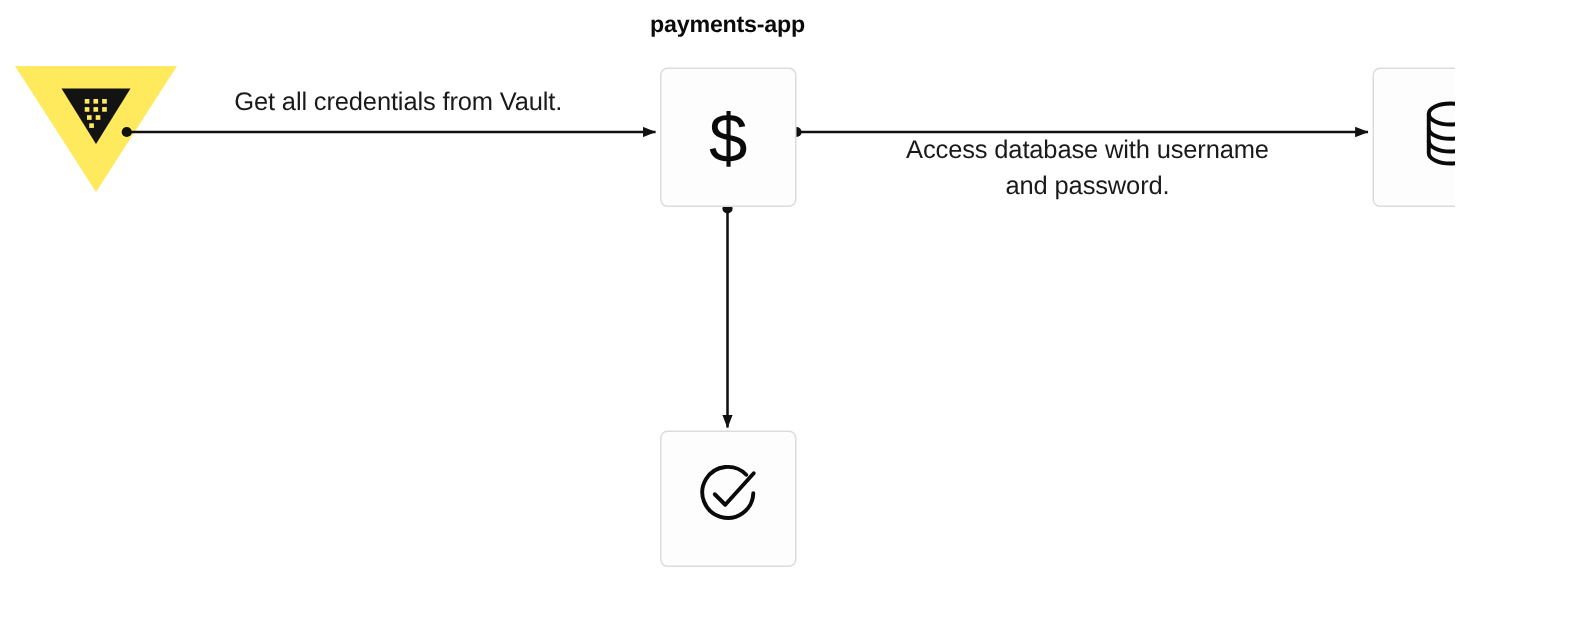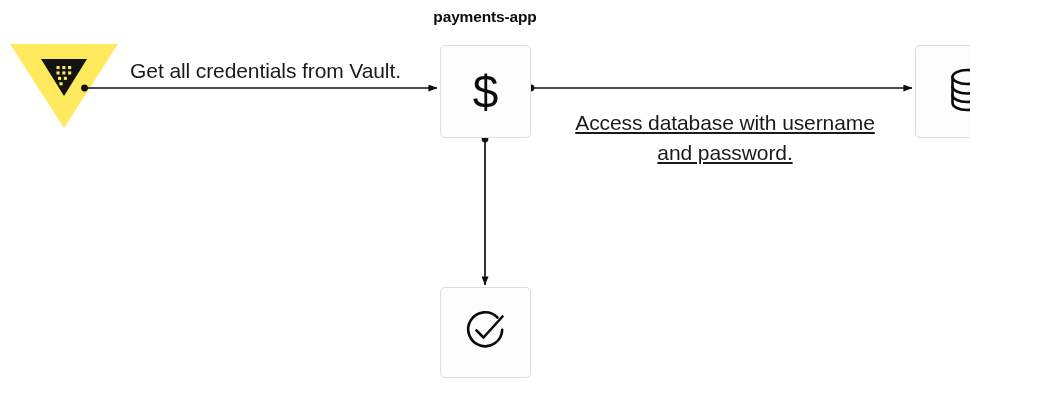--- a/index.html
+++ b/index.html
@@ -40,21 +40,21 @@
     position: absolute;
     font-size: 15.5px;
     font-weight: bold;
     color: #0b0b0b;
     letter-spacing: -0.15px;
     white-space: nowrap;
     text-align: center;
   }
   .edge-label {
     position: absolute;
-    font-size: 21px;
+    font-size: 17px;
     font-weight: normal;
     color: #1a1a1a;
     letter-spacing: -0.1px;
     text-align: center;
     line-height: 1.42;
     white-space: pre-line;
   }
   .vault-logo {
     position: absolute;
   }
@@ -140,17 +140,17 @@
           <path d="M34.5,9.5 A17,17 0 1 0 39.2,21.8"></path>
           <path d="M13.5,22.5 L20.5,29.5 L39.5,8.5"></path>
         </g>
       </svg>
     </span>
   </div>
 
 
   <div class="edge-label" style="left:128px; top:56px; width:275px;">Get all credentials from Vault.</div>
 
-  <div class="edge-label" style="left:565px; top:108px; width:320px;text-decoration:underline;">Access database with username
+  <div class="edge-label" style="left:565px; top:88px; width:320px;">Access database with username
 and password.</div>
 
 
 </div>
 
 </body></html>

